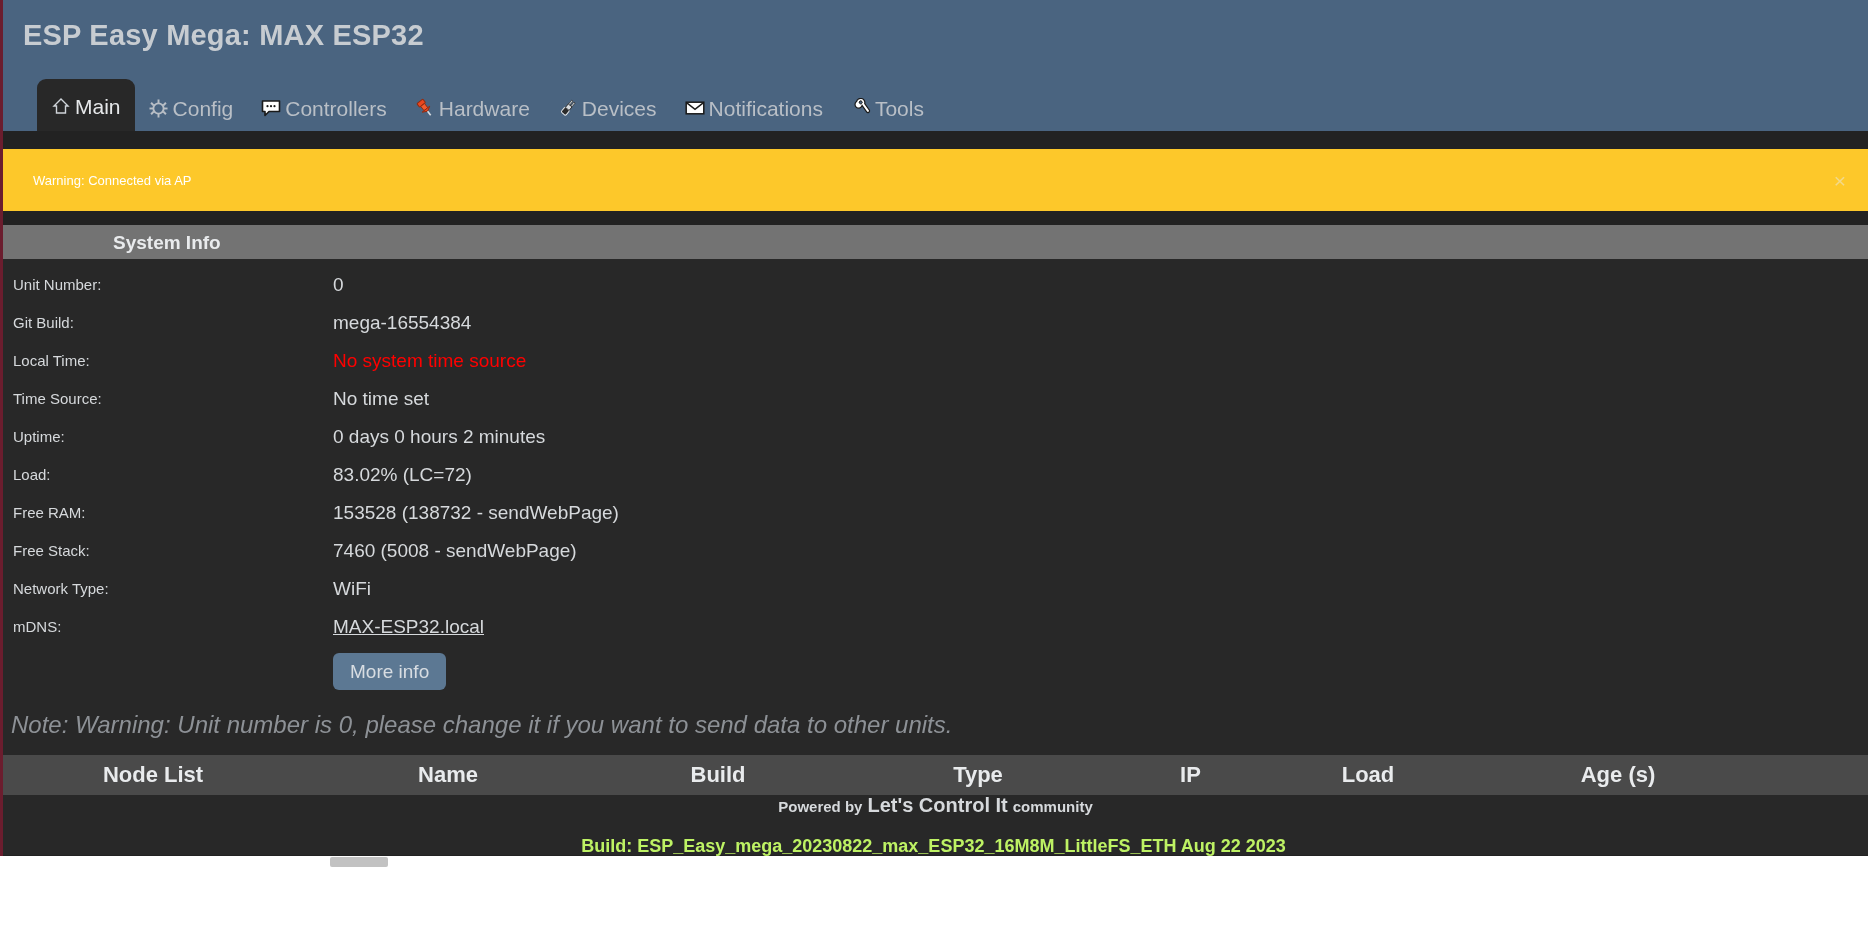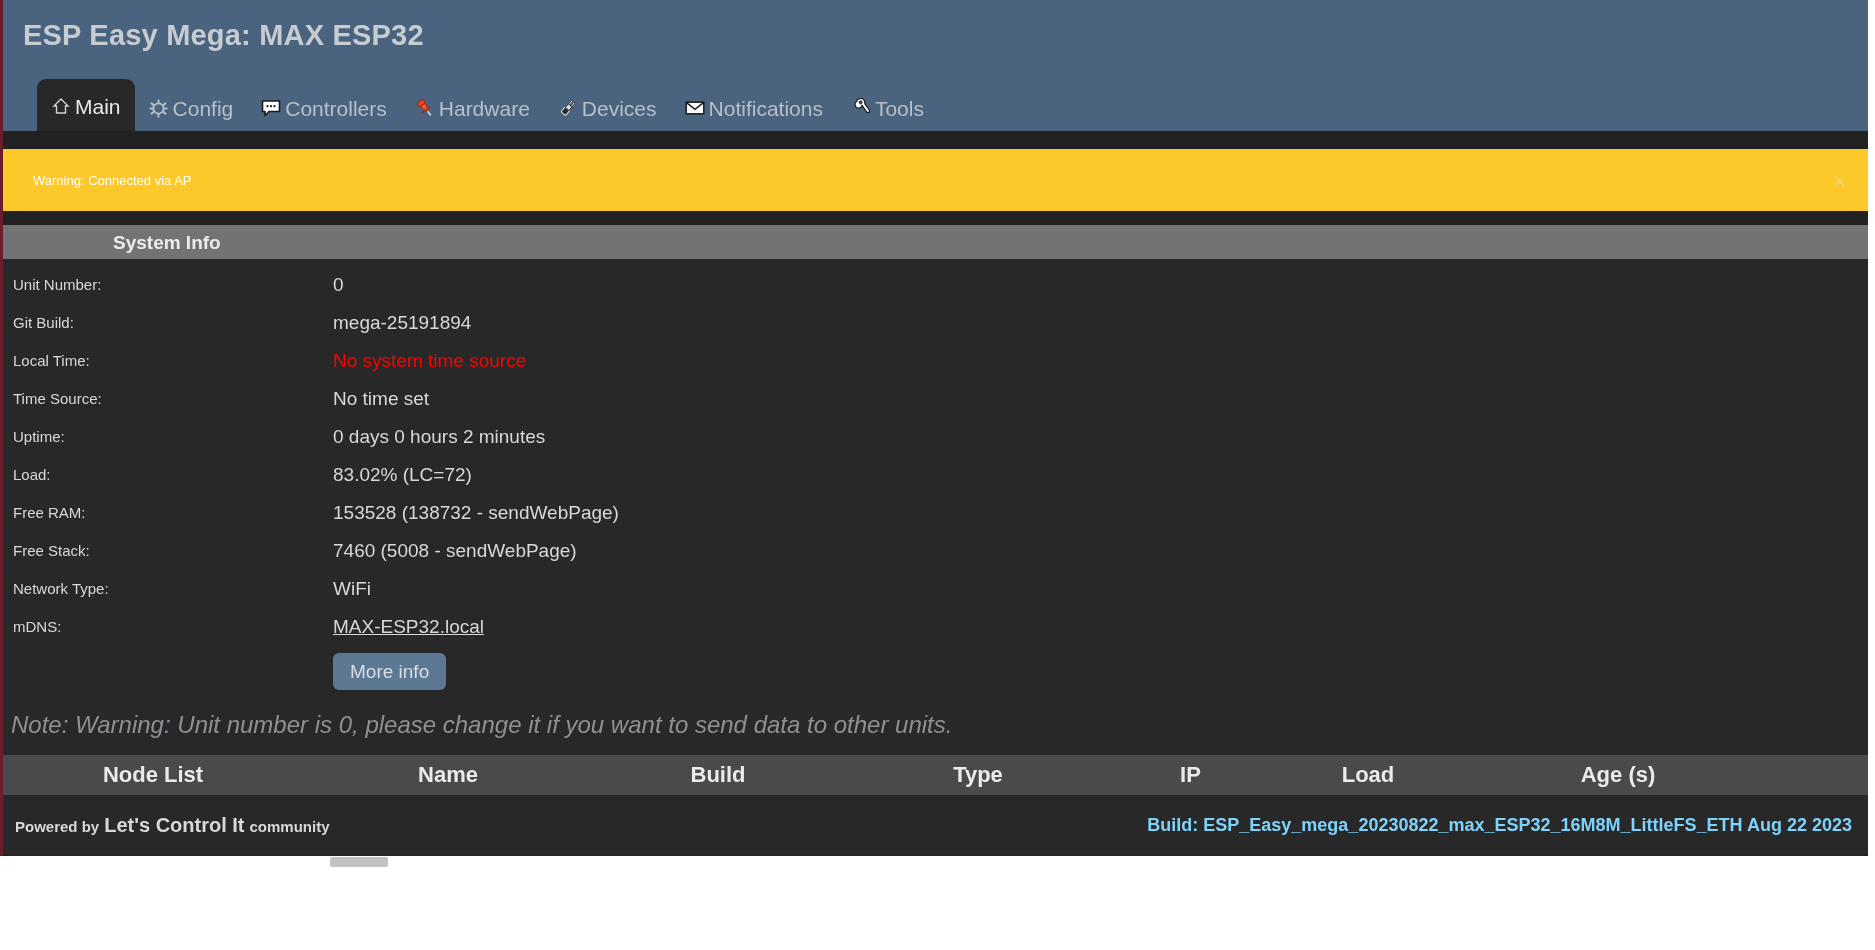--- a/index.html
+++ b/index.html
@@ -192,34 +192,35 @@
   .nl-age      { flex: 0 0 300px; }
 
   
   .footer {
     background: #282828;
     height: 60px;
     display: flex;
     align-items: center;
     justify-content: space-between;
     padding: 0 12px 0 12px;
+    flex-direction: column;
   }
   .footer-left {
     color: #d6d9dc;
     font-size: 15px;
     font-weight: bold;
     display: flex;
     align-items: baseline;
     gap: 5px;
     line-height: 1;
   }
   .footer-brand { font-size: 20px; font-weight: bold; }
   .footer-suffix { font-size: 15px; font-weight: bold; }
   .footer-right {
-    color: #7dd3fc;
+    color: #bef264;
     font-size: 18px;
     font-weight: bold;
     padding-right: 4px;
     line-height: 1;
   }
   .page-bottom-fill {
     background: #222222;
     height: 60px;
   }
   
@@ -355,21 +356,21 @@
 
     <div class="info-table">
 
       <div class="info-row">
         <div class="info-label">Unit Number:</div>
         <div class="info-value">0</div>
       </div>
 
       <div class="info-row">
         <div class="info-label">Git Build:</div>
-        <div class="info-value">mega-25191894</div>
+        <div class="info-value">mega-16554384</div>
       </div>
 
       <div class="info-row">
         <div class="info-label">Local Time:</div>
         <div class="info-value alert">No system time source</div>
       </div>
 
       <div class="info-row">
         <div class="info-label">Time Source:</div>
         <div class="info-value">No time set</div>

